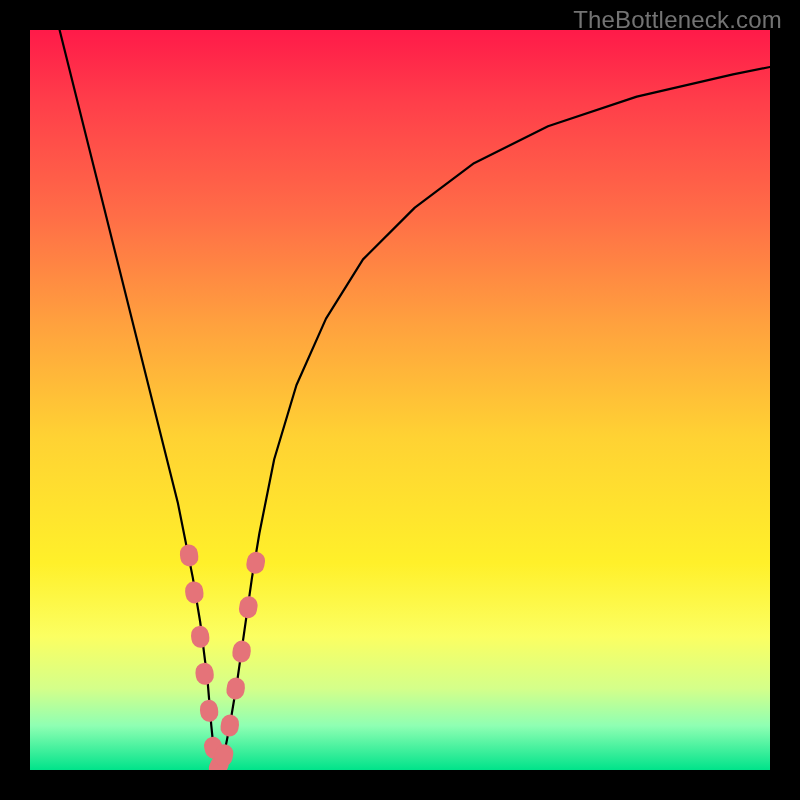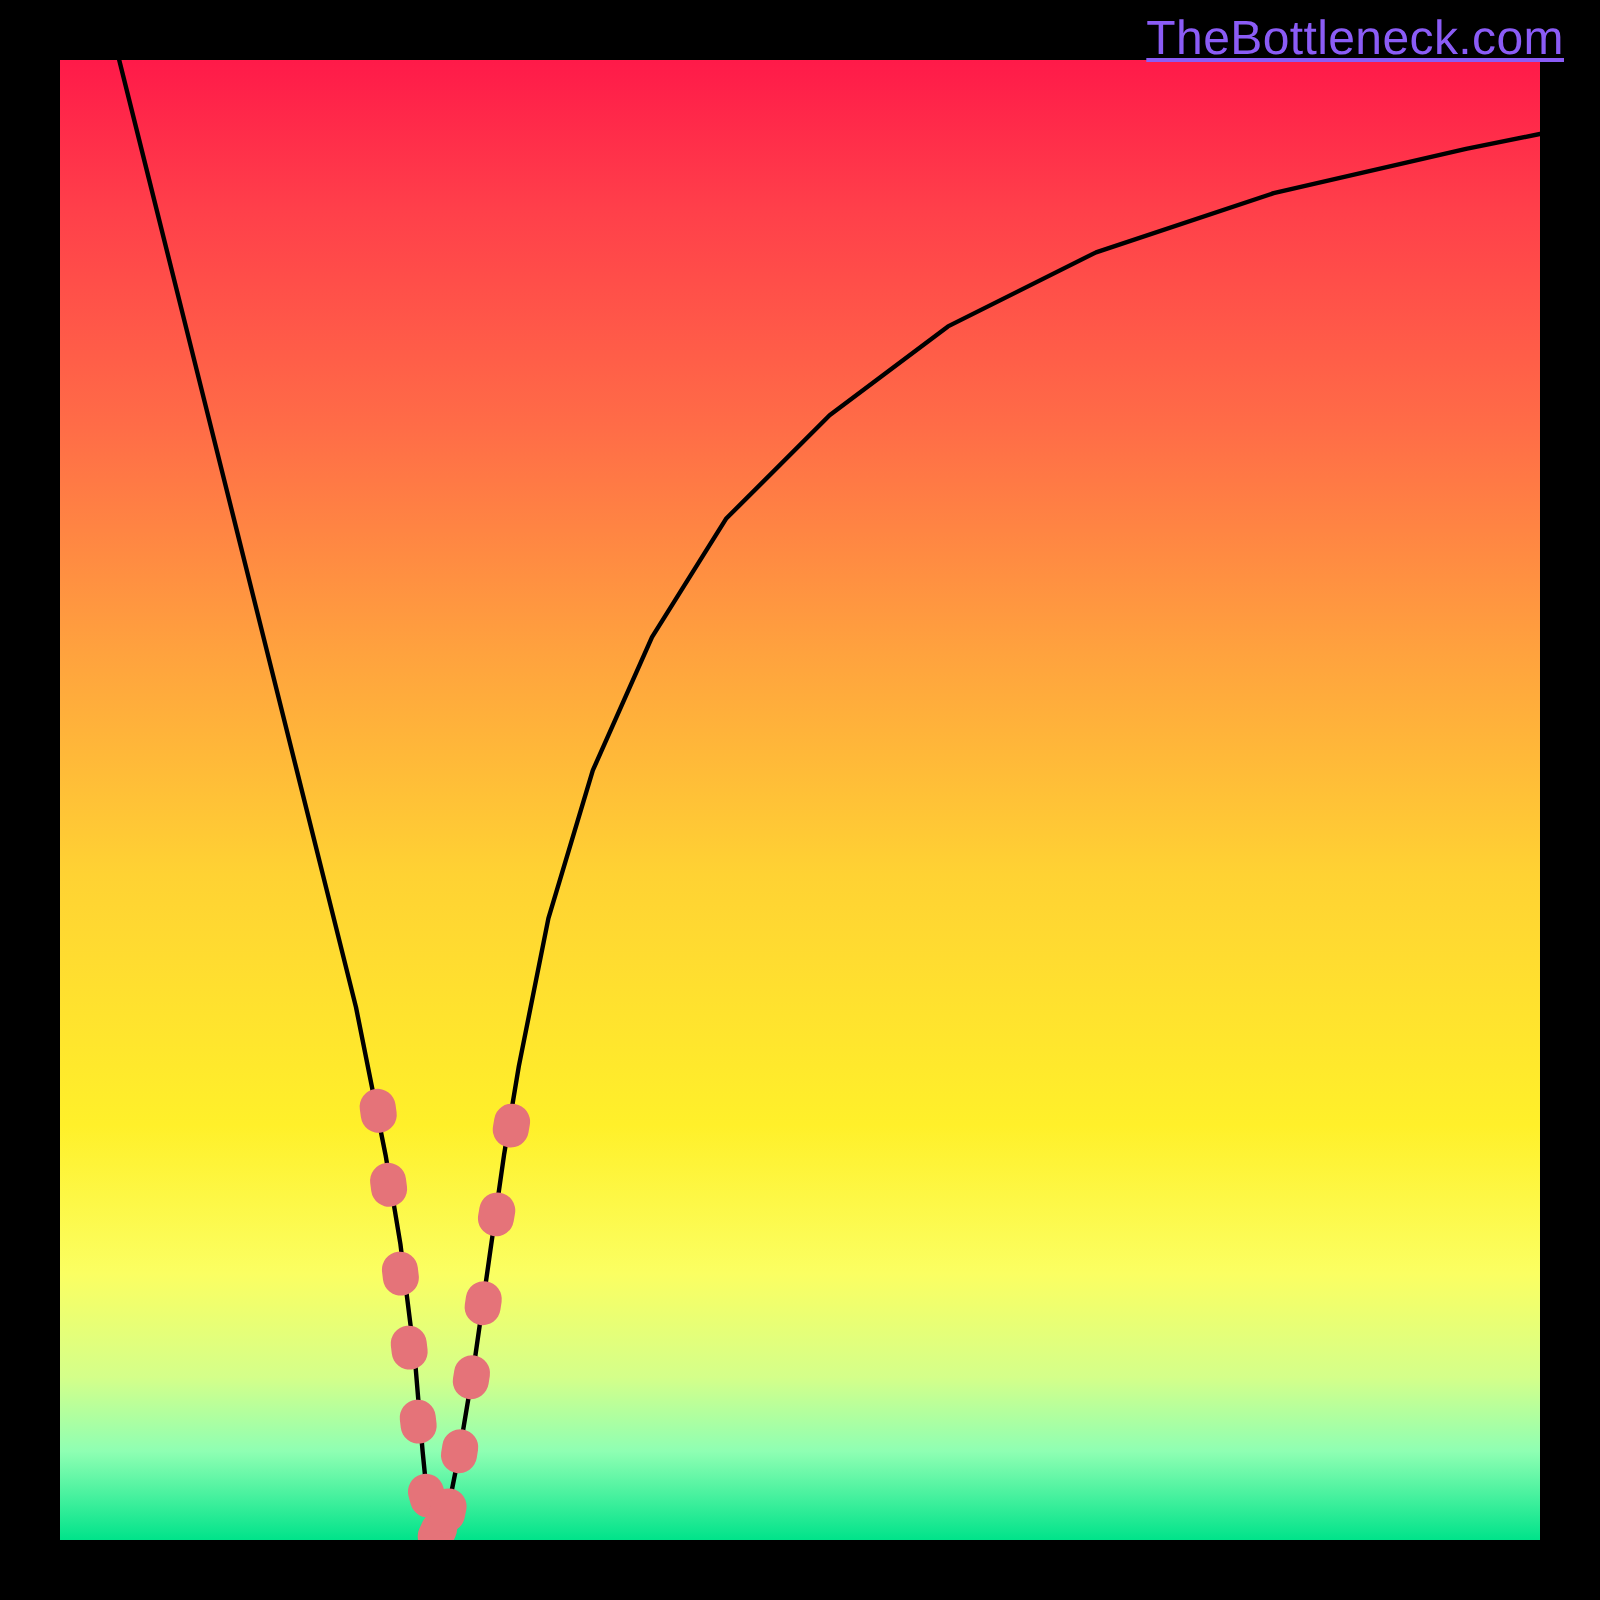--- a/index.html
+++ b/index.html
@@ -27,26 +27,25 @@
       #fbff62 82%,
       #d4ff8a 89%,
       #8fffb3 94%,
       #00e38a 100%
     );
   }
   .watermark {
     position: absolute;
     top: 6px;
     right: 18px;
-    color: #8b5cf6;
+    color: #737373;
     font-size: 24px;
     font-weight: 500;
     letter-spacing: 0.2px;
     user-select: none;
-    text-decoration: underline;
   }
   svg.plot {
     position: absolute;
     left: 0;
     top: 0;
   }
   .curve {
     fill: none;
     stroke: #000;
     stroke-width: 2.2;

